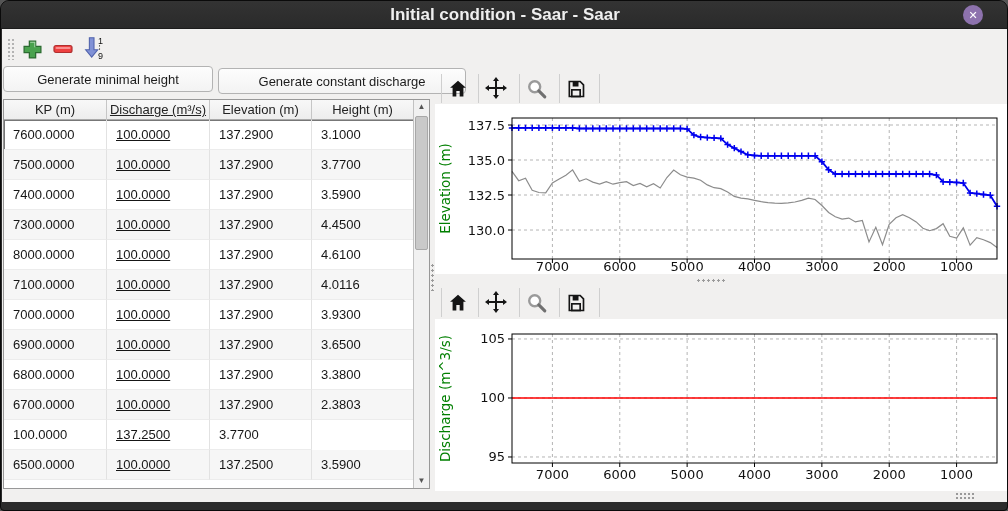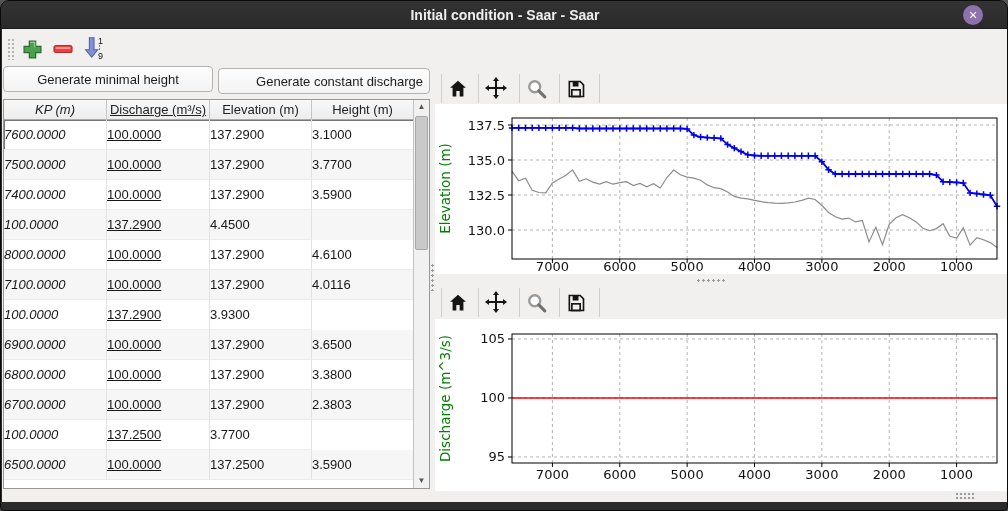--- a/index.html
+++ b/index.html
@@ -3,21 +3,21 @@
 <meta charset="utf-8">
 <style>
   html,body{margin:0;padding:0;background:#555;}
   *{box-sizing:border-box;}
   .window{position:relative;width:1008px;height:511px;background:#2b2b2b;
     border:1px solid #0a0a0a;border-radius:9px 9px 4px 4px;overflow:hidden;
     font-family:"Liberation Sans",sans-serif;}
   .titlebar{position:absolute;left:0;top:0;width:1008px;height:28px;
     background:linear-gradient(#333333,#2a2a2a);border-bottom:1px solid #1c1c1c;}
   .title-text{position:absolute;left:0;right:0;top:0;height:16px;line-height:28px;
-    text-align:center;color:#efefef;font-size:14px;font-weight:bold;}
+    text-align:center;color:#efefef;font-size:17px;font-weight:bold;}
   .close-btn{position:absolute;right:26px;top:4px;width:20px;height:20px;border-radius:50%;
     background:#8d72ad;color:#fff;font-size:11px;line-height:20px;text-align:center;cursor:pointer;}
   .main{position:absolute;left:1px;top:28px;width:1006px;height:473px;background:#f1f0ef;}
 
   
   .grab-v{position:absolute;left:6px;top:37px;width:7px;height:22px;
     background-image:radial-gradient(circle,#b3b3b3 1px,transparent 1.3px);background-size:4px 4px;}
   .tbtn{position:absolute;width:24px;height:24px;display:flex;align-items:center;justify-content:center;}
 
   
@@ -29,23 +29,23 @@
   .table-widget{position:absolute;left:2px;top:98px;width:427px;height:390px;
     border:1px solid #989898;background:#fff;overflow:hidden;}
   .thead{position:absolute;left:0;top:0;width:410px;height:20px;display:flex;
     background:linear-gradient(#f8f8f8,#ededed);border-bottom:1px solid #aaa;}
   .th{height:20px;line-height:19px;text-align:center;font-size:13px;color:#222;
     border-right:1px solid #c6c6c6;overflow:hidden;}
   .tbody{position:absolute;left:0;top:20px;width:410px;height:369px;overflow:hidden;}
   .tr{display:flex;height:30px;background:#fff;}
   .tr.alt{background:#f6f6f6;}
   .tr.current{box-shadow:inset 0 0 0 1px #777;}
-  .td{height:30px;line-height:30px;font-size:13px;color:#161616;
+  .td{height:30px;line-height:30px;font-size:13px;color:#161616;padding-left:9px;
     border-right:1px solid #e2e2e2;border-bottom:1px solid #ececec;overflow:hidden;}
-  .th:nth-child(1),.td:nth-child(1){width:103px;font-style:italic;}
+  .th:nth-child(1),.td:nth-child(1){width:103px;}
   .th:nth-child(2),.td:nth-child(2){width:103px;text-decoration:underline;}
   .th:nth-child(3),.td:nth-child(3){width:102px;}
   .th:nth-child(4),.td:nth-child(4){width:102px;}
   .vscroll{position:absolute;right:0;top:0;width:16px;height:388px;background:#f1f1f1;
     border-left:1px solid #c2c2c2;}
   .sb-btn{position:absolute;left:0;width:15px;height:14px;color:#555;font-size:8px;
     text-align:center;line-height:14px;}
   .sb-thumb{position:absolute;left:1px;top:16px;width:13px;height:134px;background:#c9c9c9;
     border:1px solid #a8a8a8;border-radius:2px;}
 
@@ -92,21 +92,21 @@
   <div class="tbtn" style="left:81px;top:34px;">
     <svg width="26" height="26" viewBox="0 0 26 26">
       <path d="M8 3 h5 v13 h4 L10.5 24 L4 16 h4 z" fill="#8091d6" stroke="#5264ad" stroke-width="1.2"></path>
       <line x1="19" y1="11" x2="19" y2="17" stroke="#333" stroke-width="1" stroke-dasharray="1.5 2"></line>
     </svg>
     <span style="position:absolute;left:16px;top:1px;font-size:9px;color:#111;">1</span>
     <span style="position:absolute;left:16px;top:16px;font-size:9px;color:#111;">9</span>
   </div>
 
   <button class="gen-btn" style="left:2px;top:65px;width:210px;">Generate minimal height</button>
-  <button class="gen-btn" style="left:217px;top:67px;width:212px;text-align:right;">Generate constant discharge</button>
+  <button class="gen-btn" style="left:217px;top:67px;width:248px;">Generate constant discharge</button>
 
   <div class="table-widget">
     <div class="thead">
         <div class="th">KP (m)</div>
         <div class="th">Discharge (m³/s)</div>
         <div class="th">Elevation (m)</div>
         <div class="th">Height (m)</div>
       </div>
     <div class="tbody">
         <div class="tr current">
@@ -121,37 +121,39 @@
           <div class="td">137.2900</div>
           <div class="td">3.7700</div>
         </div>
         <div class="tr">
           <div class="td">7400.0000</div>
           <div class="td">100.0000</div>
           <div class="td">137.2900</div>
           <div class="td">3.5900</div>
         </div>
         <div class="tr alt">
+          <div class="td">7300.0000</div>
           <div class="td">100.0000</div>
           <div class="td">137.2900</div>
           <div class="td">4.4500</div>
         </div>
         <div class="tr">
           <div class="td">8000.0000</div>
           <div class="td">100.0000</div>
           <div class="td">137.2900</div>
           <div class="td">4.6100</div>
         </div>
         <div class="tr alt">
           <div class="td">7100.0000</div>
           <div class="td">100.0000</div>
           <div class="td">137.2900</div>
           <div class="td">4.0116</div>
         </div>
         <div class="tr">
+          <div class="td">7000.0000</div>
           <div class="td">100.0000</div>
           <div class="td">137.2900</div>
           <div class="td">3.9300</div>
         </div>
         <div class="tr alt">
           <div class="td">6900.0000</div>
           <div class="td">100.0000</div>
           <div class="td">137.2900</div>
           <div class="td">3.6500</div>
         </div>

